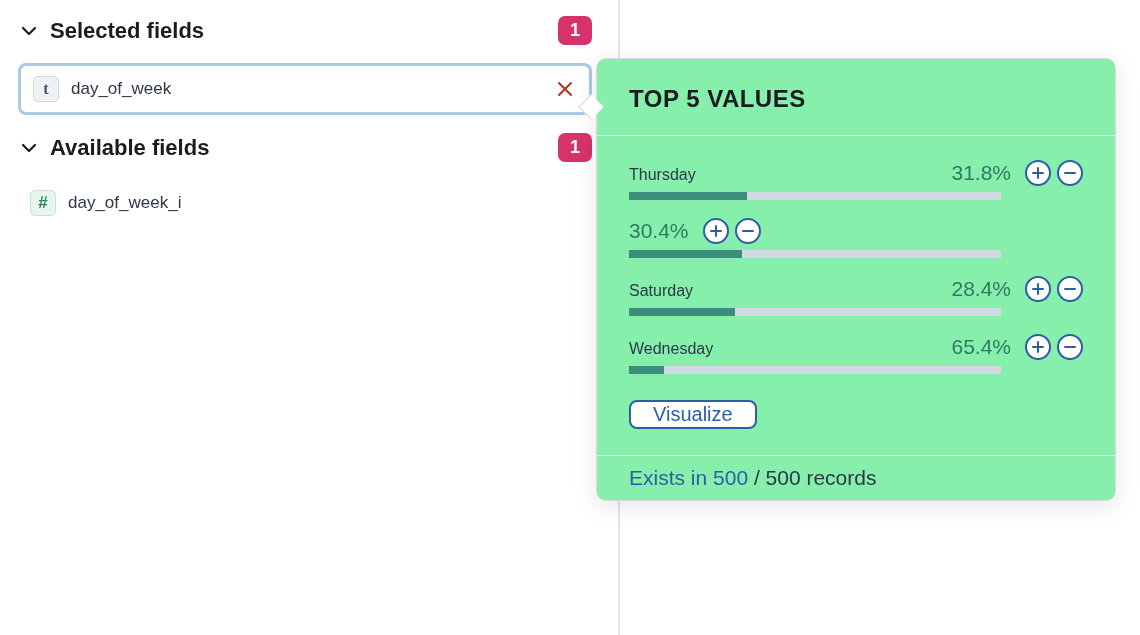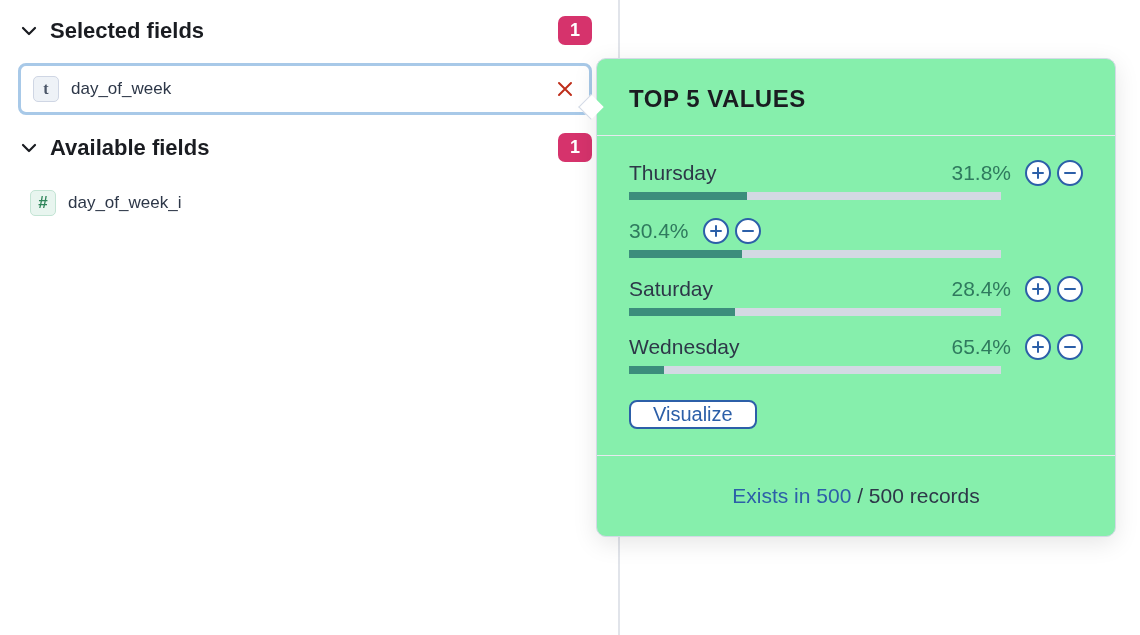--- a/index.html
+++ b/index.html
@@ -150,21 +150,21 @@
     }
     .value-row {
       margin-bottom: 18px;
     }
     .value-line {
       display: flex;
       align-items: baseline;
       margin-bottom: 6px;
     }
     .value-label {
-      font-size: 21px;
+      font-size: 16px;
       color: #2d3748;
       flex: 1;
     }
     .value-pct {
       font-size: 21px;
       color: #2f7a5e;
       font-weight: 500;
       margin-right: 14px;
     }
     .value-actions {
@@ -208,22 +208,22 @@
       color: #2c5fa8;
       background: #fff;
       font-size: 20px;
       font-weight: 500;
       padding: 1px 22px;
       border-radius: 8px;
       cursor: pointer;
     }
     .popover-footer {
       border-top: 1px solid #e6e9ef;
-      padding: 28px 32px;
-      text-align: center;
+      padding: 10px 32px;
+      text-align: left;
       font-size: 21px;
       color: #2d3748;
     }
     .popover-footer .link {
       color: #2c5fa8;
       cursor: pointer;
     }
   </style>
 </head>
 <body>

